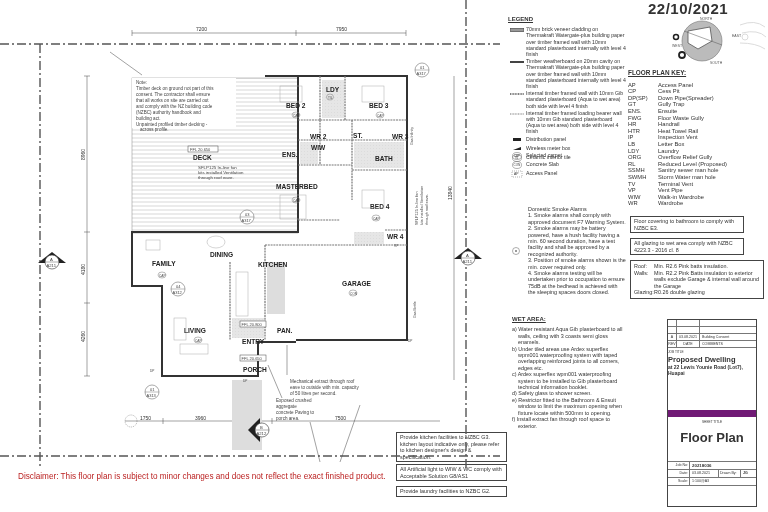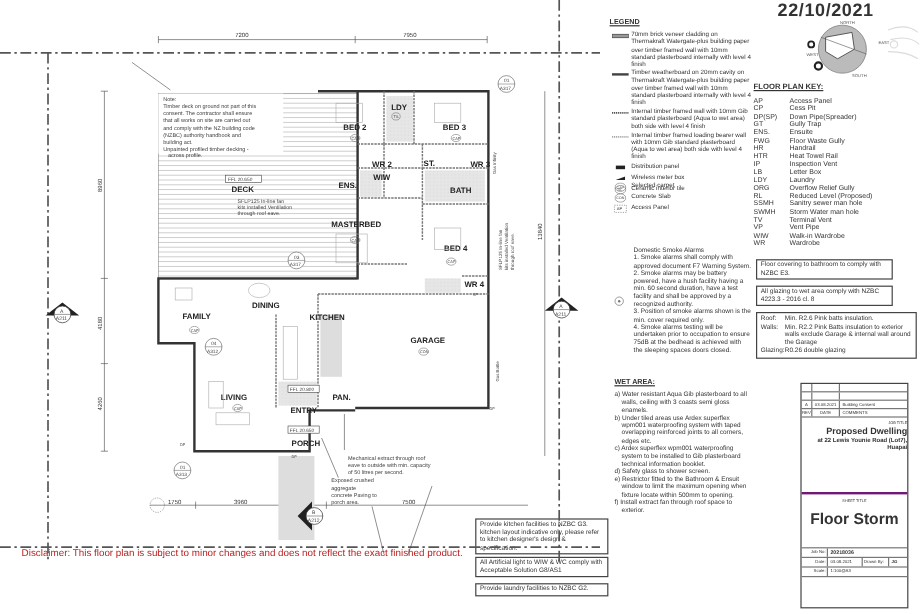--- a/index.html
+++ b/index.html
@@ -15,21 +15,21 @@
   .key{left:628px;top:70px;width:135px;font-size:5.8px;line-height:6.6px;color:#333;}
   .key h4{margin:0 0 5px 0;font-size:6.4px;font-weight:bold;text-decoration:underline;}
   .key-row{display:flex;}
   .key-abbr{width:30px;flex:none;}
   .note-box{border:1px solid #444;padding:1px 3px;font-size:5.4px;line-height:6.5px;color:#333;background:#fff;}
   .smoke{left:528px;top:206px;width:98px;font-size:5.4px;line-height:6.4px;color:#333;}
   .wet{left:512px;top:316px;width:112px;font-size:5.4px;line-height:6.4px;color:#333;}
   .wet h4{margin:0 0 4px 0;font-size:6px;font-weight:bold;text-decoration:underline;}
   .wet .item{padding-left:6px;text-indent:-6px;}
   .tblock{left:667px;top:319px;width:88px;height:186px;border:1px solid #444;font-size:4.5px;color:#333;}
-  .disclaimer{left:18px;top:456px;font-size:8.2px;line-height:10px;color:#b22;}
+  .disclaimer{left:18px;top:472px;font-size:8.2px;line-height:10px;color:#b22;}
   .room{font-size:6.6px;font-weight:bold;fill:#222;}
   .dim{font-size:5px;fill:#333;}
   .small{font-size:3.2px;fill:#444;}
 </style>
 </head>
 <body>
 
 <div class="abs date">22/10/2021</div>
 
 <svg class="abs" style="left:670px;top:15px" width="98" height="50">
@@ -271,28 +271,28 @@
   <div style="height:6px;border-bottom:1px solid #777;display:flex;font-size:3.6px;line-height:6px">
     <span style="width:8px;border-right:1px solid #777;text-align:center">A</span>
     <span style="width:22px;border-right:1px solid #777;text-align:center">03.08.2021</span>
     <span style="padding-left:2px">Building Consent</span>
   </div>
   <div style="height:6px;border-bottom:1px solid #777;display:flex;font-size:3.6px;line-height:6px">
     <span style="width:8px;border-right:1px solid #777;text-align:center">REV</span>
     <span style="width:22px;border-right:1px solid #777;text-align:center">DATE</span>
     <span style="padding-left:2px">COMMENTS</span>
   </div>
-  <div style="height:60px;border-bottom:2px solid #701a75;text-align:right;padding-top:2px">
+  <div style="height:60px;border-bottom:7px solid #701a75;text-align:left;padding-top:2px">
     <div style="font-size:3.2px">JOB TITLE</div>
     <div style="font-size:7.5px;font-weight:bold;margin-top:1px">Proposed Dwelling</div>
     <div style="font-size:5px;font-weight:bold;line-height:6px">at 22 Lewis Younie Road (Lot7), Huapai</div>
   </div>
   <div style="height:41px;border-bottom:1px solid #777;text-align:center;padding-top:3px">
     <div style="font-size:3.2px">SHEET TITLE</div>
-    <div style="font-size:13px;font-weight:bold;margin-top:6px">Floor Storm</div>
+    <div style="font-size:13px;font-weight:bold;margin-top:6px">Floor Plan</div>
   </div>
   <div style="height:7px;border-bottom:1px solid #777;display:flex;font-size:3.6px;line-height:7px">
     <span style="width:20px;border-right:1px solid #777;text-align:right;padding-right:1px">Job No:</span>
     <span style="padding-left:2px;font-weight:bold;font-size:4.4px">20218036</span>
   </div>
   <div style="height:7px;border-bottom:1px solid #777;display:flex;font-size:3.6px;line-height:7px">
     <span style="width:20px;border-right:1px solid #777;text-align:right;padding-right:1px">Date:</span>
     <span style="width:26px;padding-left:2px;border-right:1px solid #777">03.08.2021</span>
     <span style="width:20px;padding-left:1px;border-right:1px solid #777">Drawn By:</span>
     <span style="padding-left:2px;font-weight:bold">JG</span>

